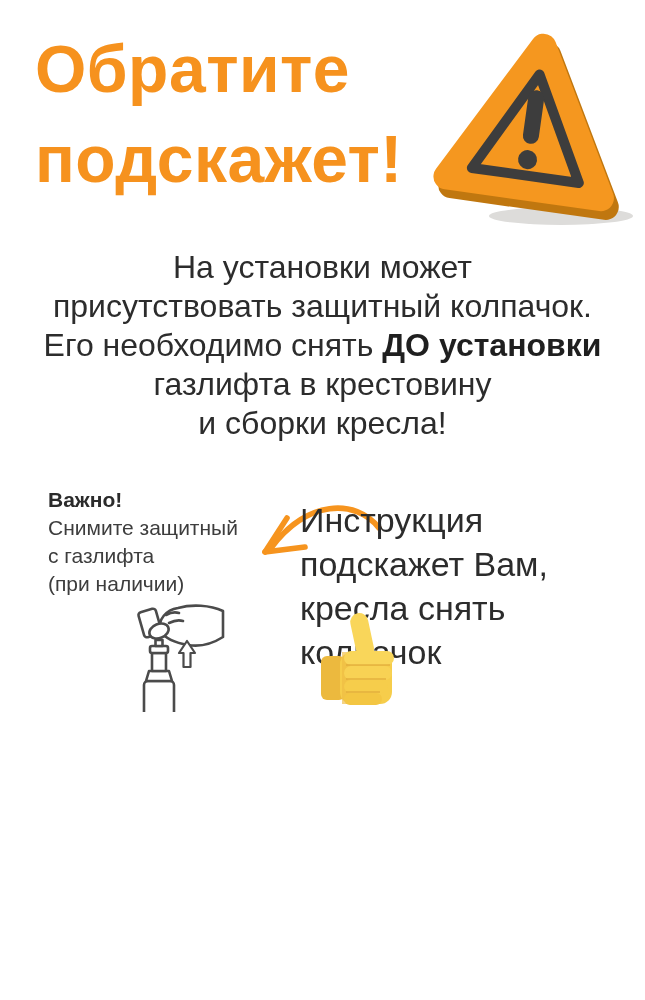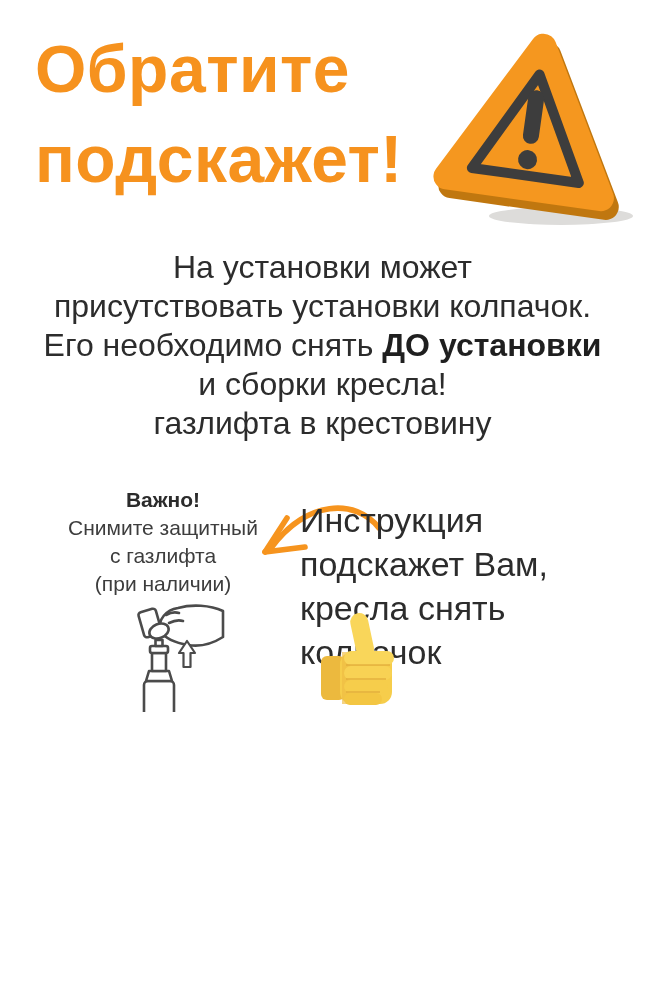--- a/index.html
+++ b/index.html
@@ -15,21 +15,21 @@
   .title span{display:block;}
   .triangle-wrap{position:absolute;left:433px;top:16px;width:202px;height:212px;}
   .notice{
     position:absolute;left:0;top:248px;width:645px;margin:0;
     text-align:center;font-size:32px;line-height:39px;color:#2c2c2c;
   }
   .notice span{display:block;}
   .notice b{font-weight:700;color:#1f1f1f;}
   .important{
     position:absolute;left:48px;top:486px;width:230px;margin:0;
-    text-align:center;font-size:21px;line-height:28px;color:#3d3d3d;
+    font-size:21px;line-height:28px;color:#3d3d3d;
   }
   .important .imp-title{display:block;font-weight:700;color:#2b2b2b;}
   .important span{display:block;}
   .illustration{position:absolute;left:108px;top:601px;width:120px;height:134px;}
   .curve-arrow{position:absolute;left:255px;top:494px;width:132px;height:78px;}
   .instruction{
     position:absolute;left:300px;top:498px;width:290px;margin:0;
     font-size:34px;line-height:44px;color:#2c2c2c;
   }
   .instruction span{display:block;}
@@ -60,25 +60,25 @@
         <polygon points="100,30 178,172 22,172" fill="#f5971f" stroke="#f5971f" stroke-width="26" stroke-linejoin="round"></polygon>
         <polygon points="100,58 154,160 46,160" fill="none" stroke="#3d3d3d" stroke-width="10" stroke-linejoin="round"></polygon>
         <rect x="92" y="74" width="16" height="54" rx="8" fill="#3d3d3d"></rect>
         <circle cx="100" cy="144" r="9.5" fill="#3d3d3d"></circle>
       </g>
     </svg>
   </div>
 
   <p class="notice">
     <span>На установки может</span>
-    <span>присутствовать установки колпачок.</span>
+    <span>присутствовать защитный колпачок.</span>
     <span><span style="display:inline">Его необходимо снять</span>
       <b>ДО установки</b></span>
+    <span>газлифта в крестовину</span>
     <span>и сборки кресла!</span>
-    <span>газлифта в крестовину</span>
   </p>
 
   <p class="important">
     <span class="imp-title">Важно!</span>
     <span>Снимите защитный</span>
     <span>с газлифта</span>
     <span>(при наличии)</span>
   </p>
 
   <div class="illustration">

